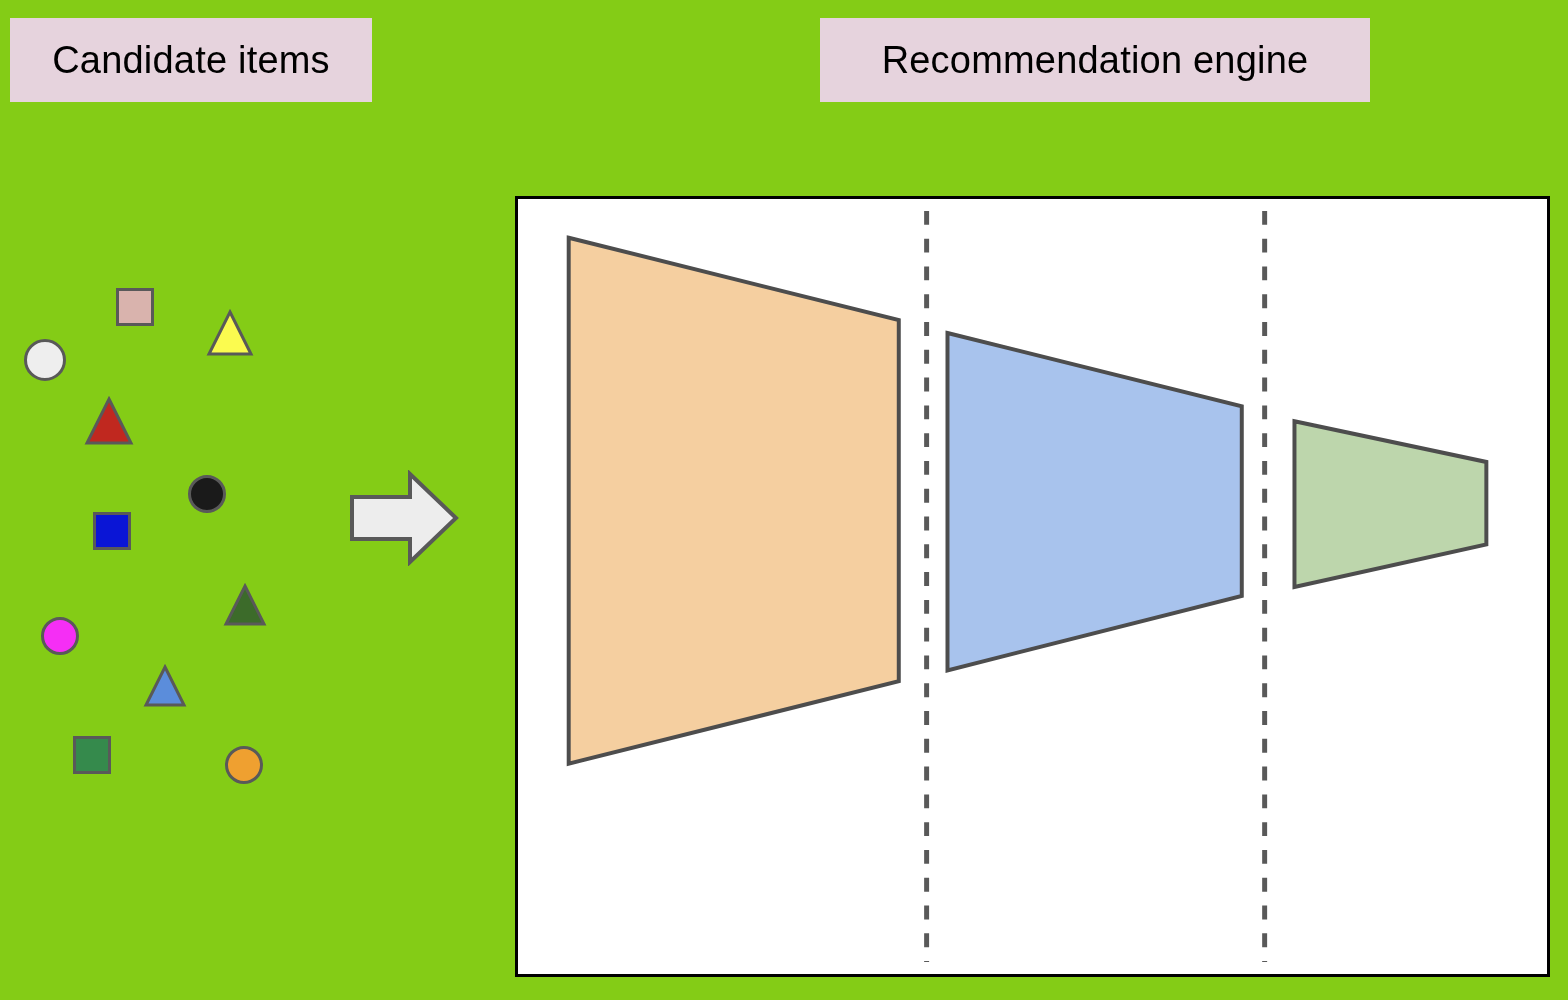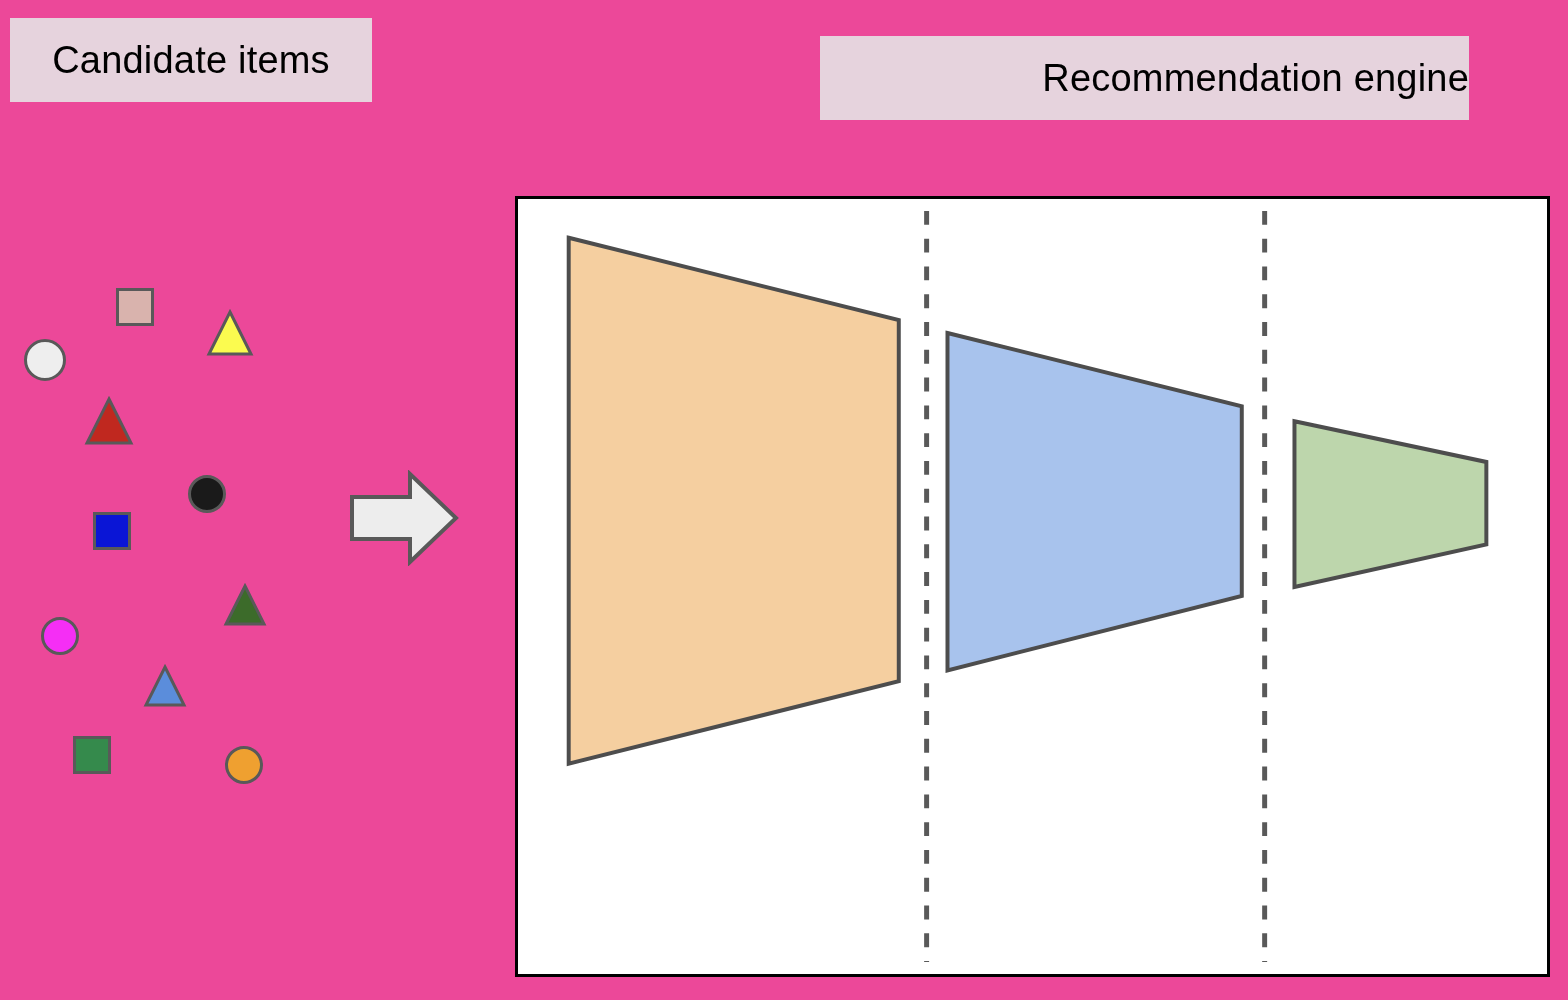--- a/index.html
+++ b/index.html
@@ -8,41 +8,41 @@
     background: #ffffff;
   }
   body {
     font-family: "Liberation Sans", sans-serif;
     color: #000000;
   }
   #canvas {
     position: relative;
     width: 1568px;
     height: 1000px;
-    background: #ec4899;
+    background: #84cc16;
     overflow: hidden;
   }
 
   
   .header-band {
     position: absolute;
     background: #e6d3dd;
     display: flex;
     align-items: center;
     justify-content: center;
     font-size: 38px;
     line-height: 1;
     color: #000;
     letter-spacing: 0.2px;
   }
   #band-candidates {
     left: 10px;  top: 18px;  width: 362px;  height: 84px;
   }
   #band-engine {
-    left: 820px; top: 36px;  width: 649px;  height: 84px; justify-content: flex-end;
+    left: 820px; top: 18px;  width: 550px;  height: 84px;
   }
 
   
   #scatter {
     position: absolute;
     left: 0; top: 130px;
     width: 340px; height: 730px;
   }
   .shape { position: absolute; }
   .shape.sq {

